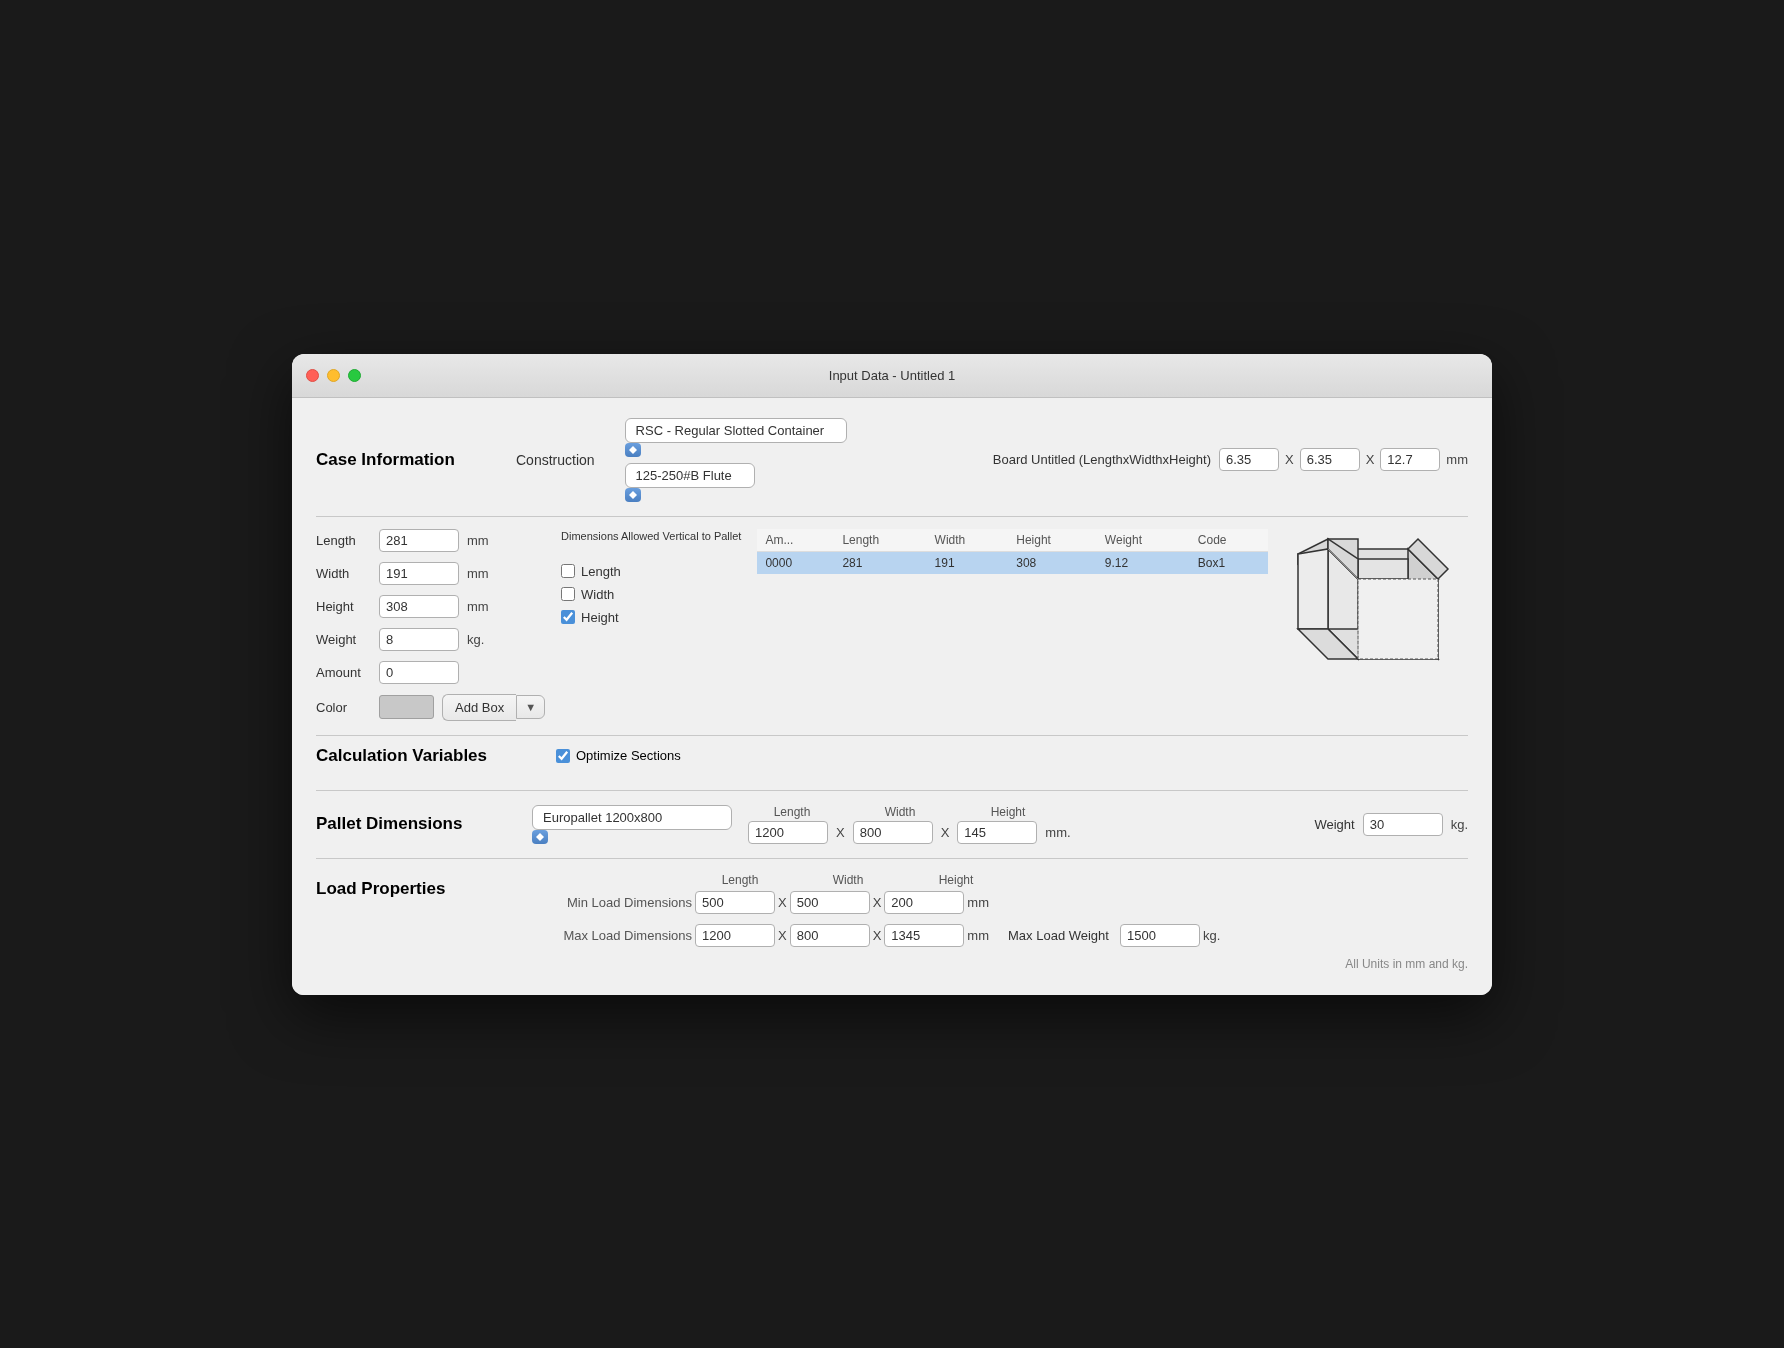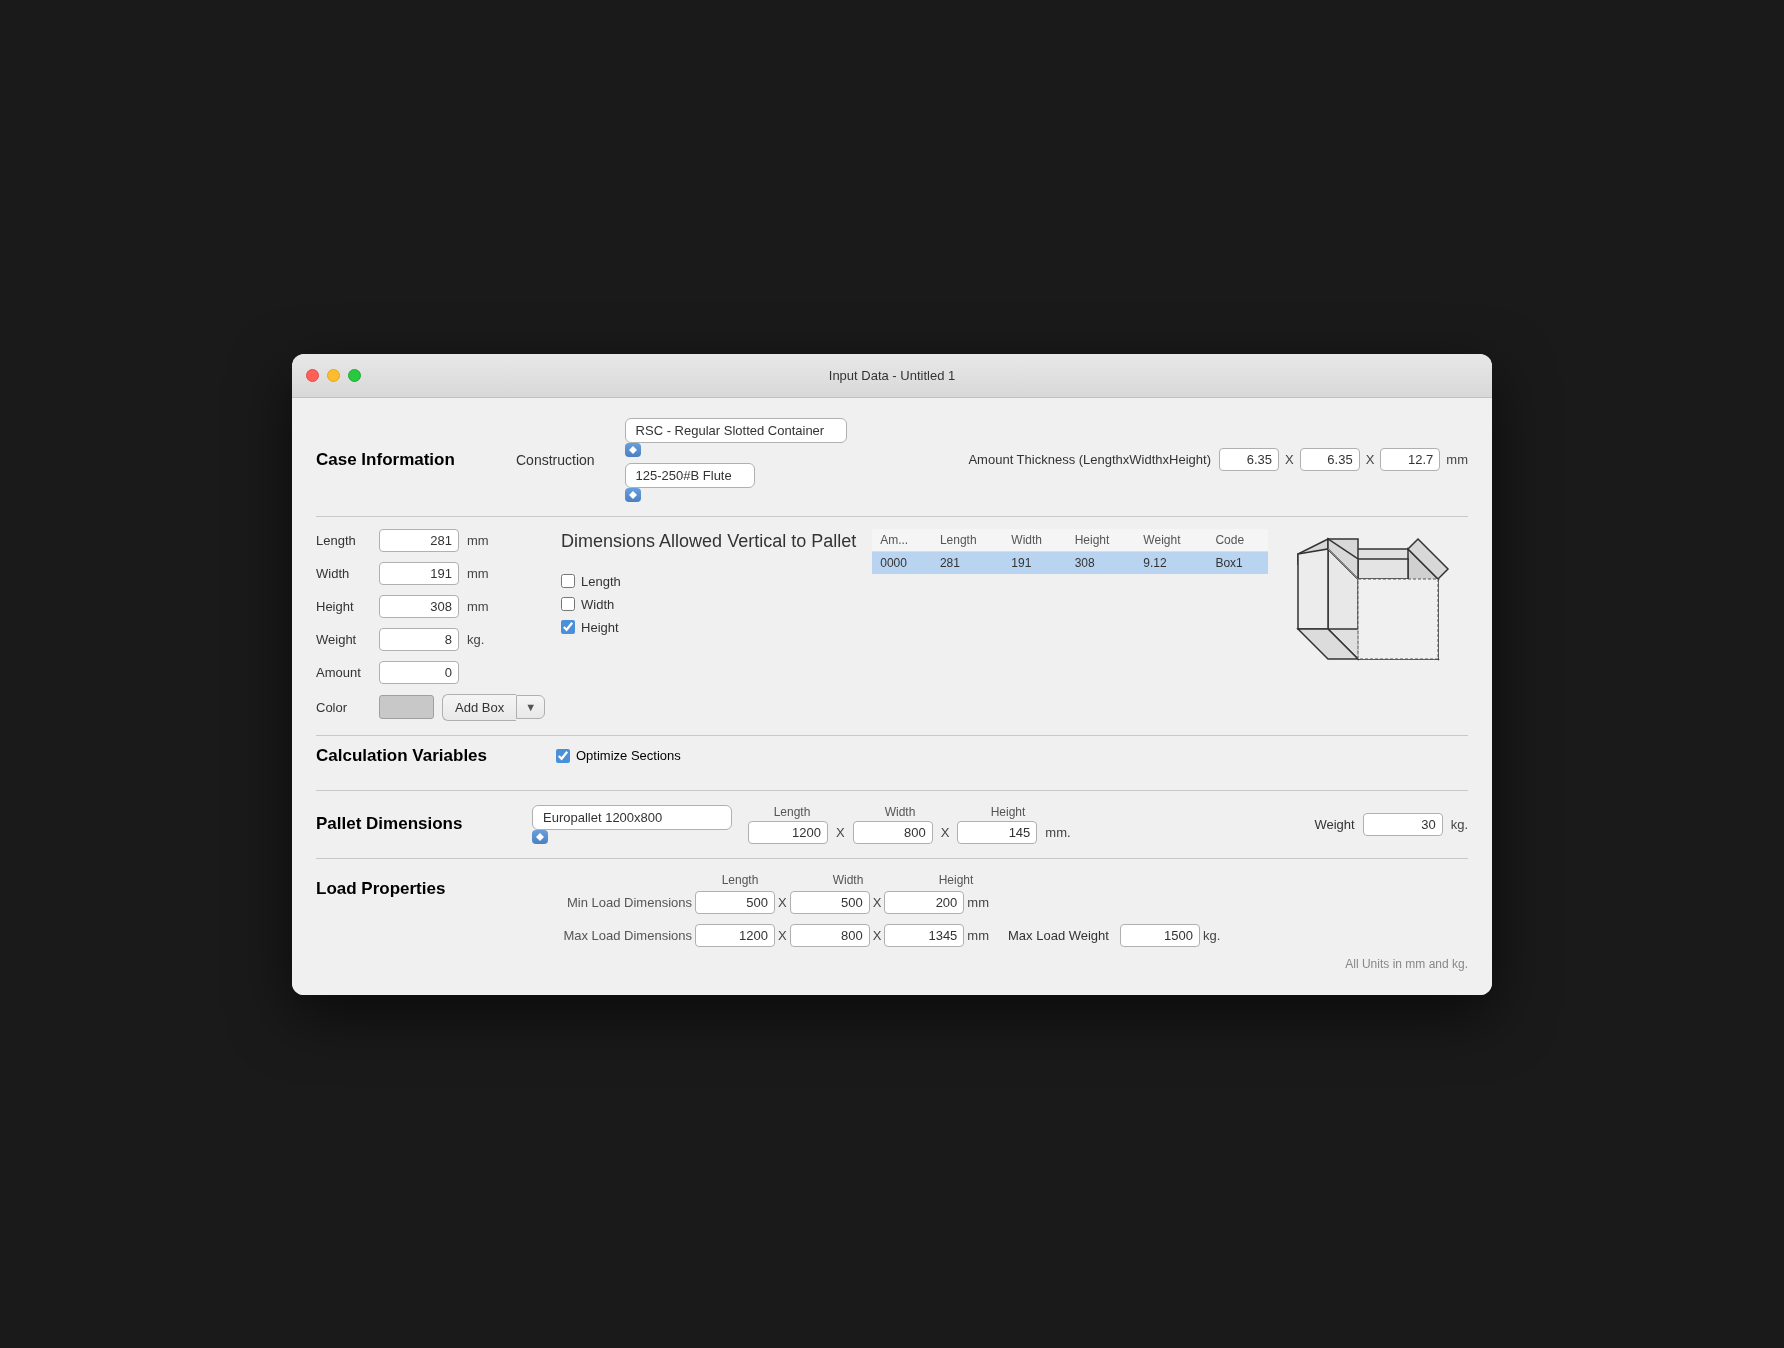--- a/index.html
+++ b/index.html
@@ -129,21 +129,20 @@
 
     
     .num-input {
       border: 1px solid #b0b0b0;
       border-radius: 4px;
       background: white;
       padding: 3px 6px;
       font-size: 13px;
       color: #333;
       outline: none;
-      text-align: right;
     }
     .num-input.small { width: 60px; }
     .num-input.medium { width: 80px; }
     .unit-label { font-size: 13px; color: #444; }
     .dims-inputs-col {
       display: flex;
       flex-direction: column;
       gap: 10px;
       min-width: 200px;
     }
@@ -379,21 +378,21 @@
           <div class="select-arrow-btn">
             <svg width="10" height="12" viewBox="0 0 10 12">
               <polygon points="5,2 9,6 1,6" fill="white"></polygon>
               <polygon points="5,10 9,6 1,6" fill="white"></polygon>
             </svg>
           </div>
         </div>
       </div>
 
       <div class="board-thickness-section">
-        <span class="board-thickness-label">Amount Thickness (LengthxWidthxHeight)</span>
+        <span class="board-thickness-label">Board Untitled (LengthxWidthxHeight)</span>
         <div class="thickness-inputs">
           <input type="text" class="num-input small" value="6.35" style="">
           <span class="unit-label">X</span>
           <input type="text" class="num-input small" value="6.35" style="">
           <span class="unit-label">X</span>
           <input type="text" class="num-input small" value="12.7" style="">
           <span class="unit-label">mm</span>
         </div>
       </div>
     </div>
@@ -435,21 +434,21 @@
               <span class="dim-label">Color</span>
               <span class="color-swatch"></span>
               <div class="add-box-btn">
                 <button class="add-box-main">Add Box</button>
                 <button class="add-box-arrow">▼</button>
               </div>
             </div>
           </div>
 
           <div class="dims-middle-col">
-            <div style="font-size:18px; color:#333; line-height:1.4; margin-bottom:12px;">Dimensions Allowed Vertical to Pallet</div>
+            <div style="font-size:11px; color:#333; line-height:1.4; margin-bottom:12px;">Dimensions Allowed Vertical to Pallet</div>
             <div class="checkbox-row">
               <input type="checkbox" style="">
               <span>Length</span>
             </div>
             <div class="checkbox-row">
               <input type="checkbox" style="">
               <span>Width</span>
             </div>
             <div class="checkbox-row">
               <input type="checkbox" checked="" style="">

